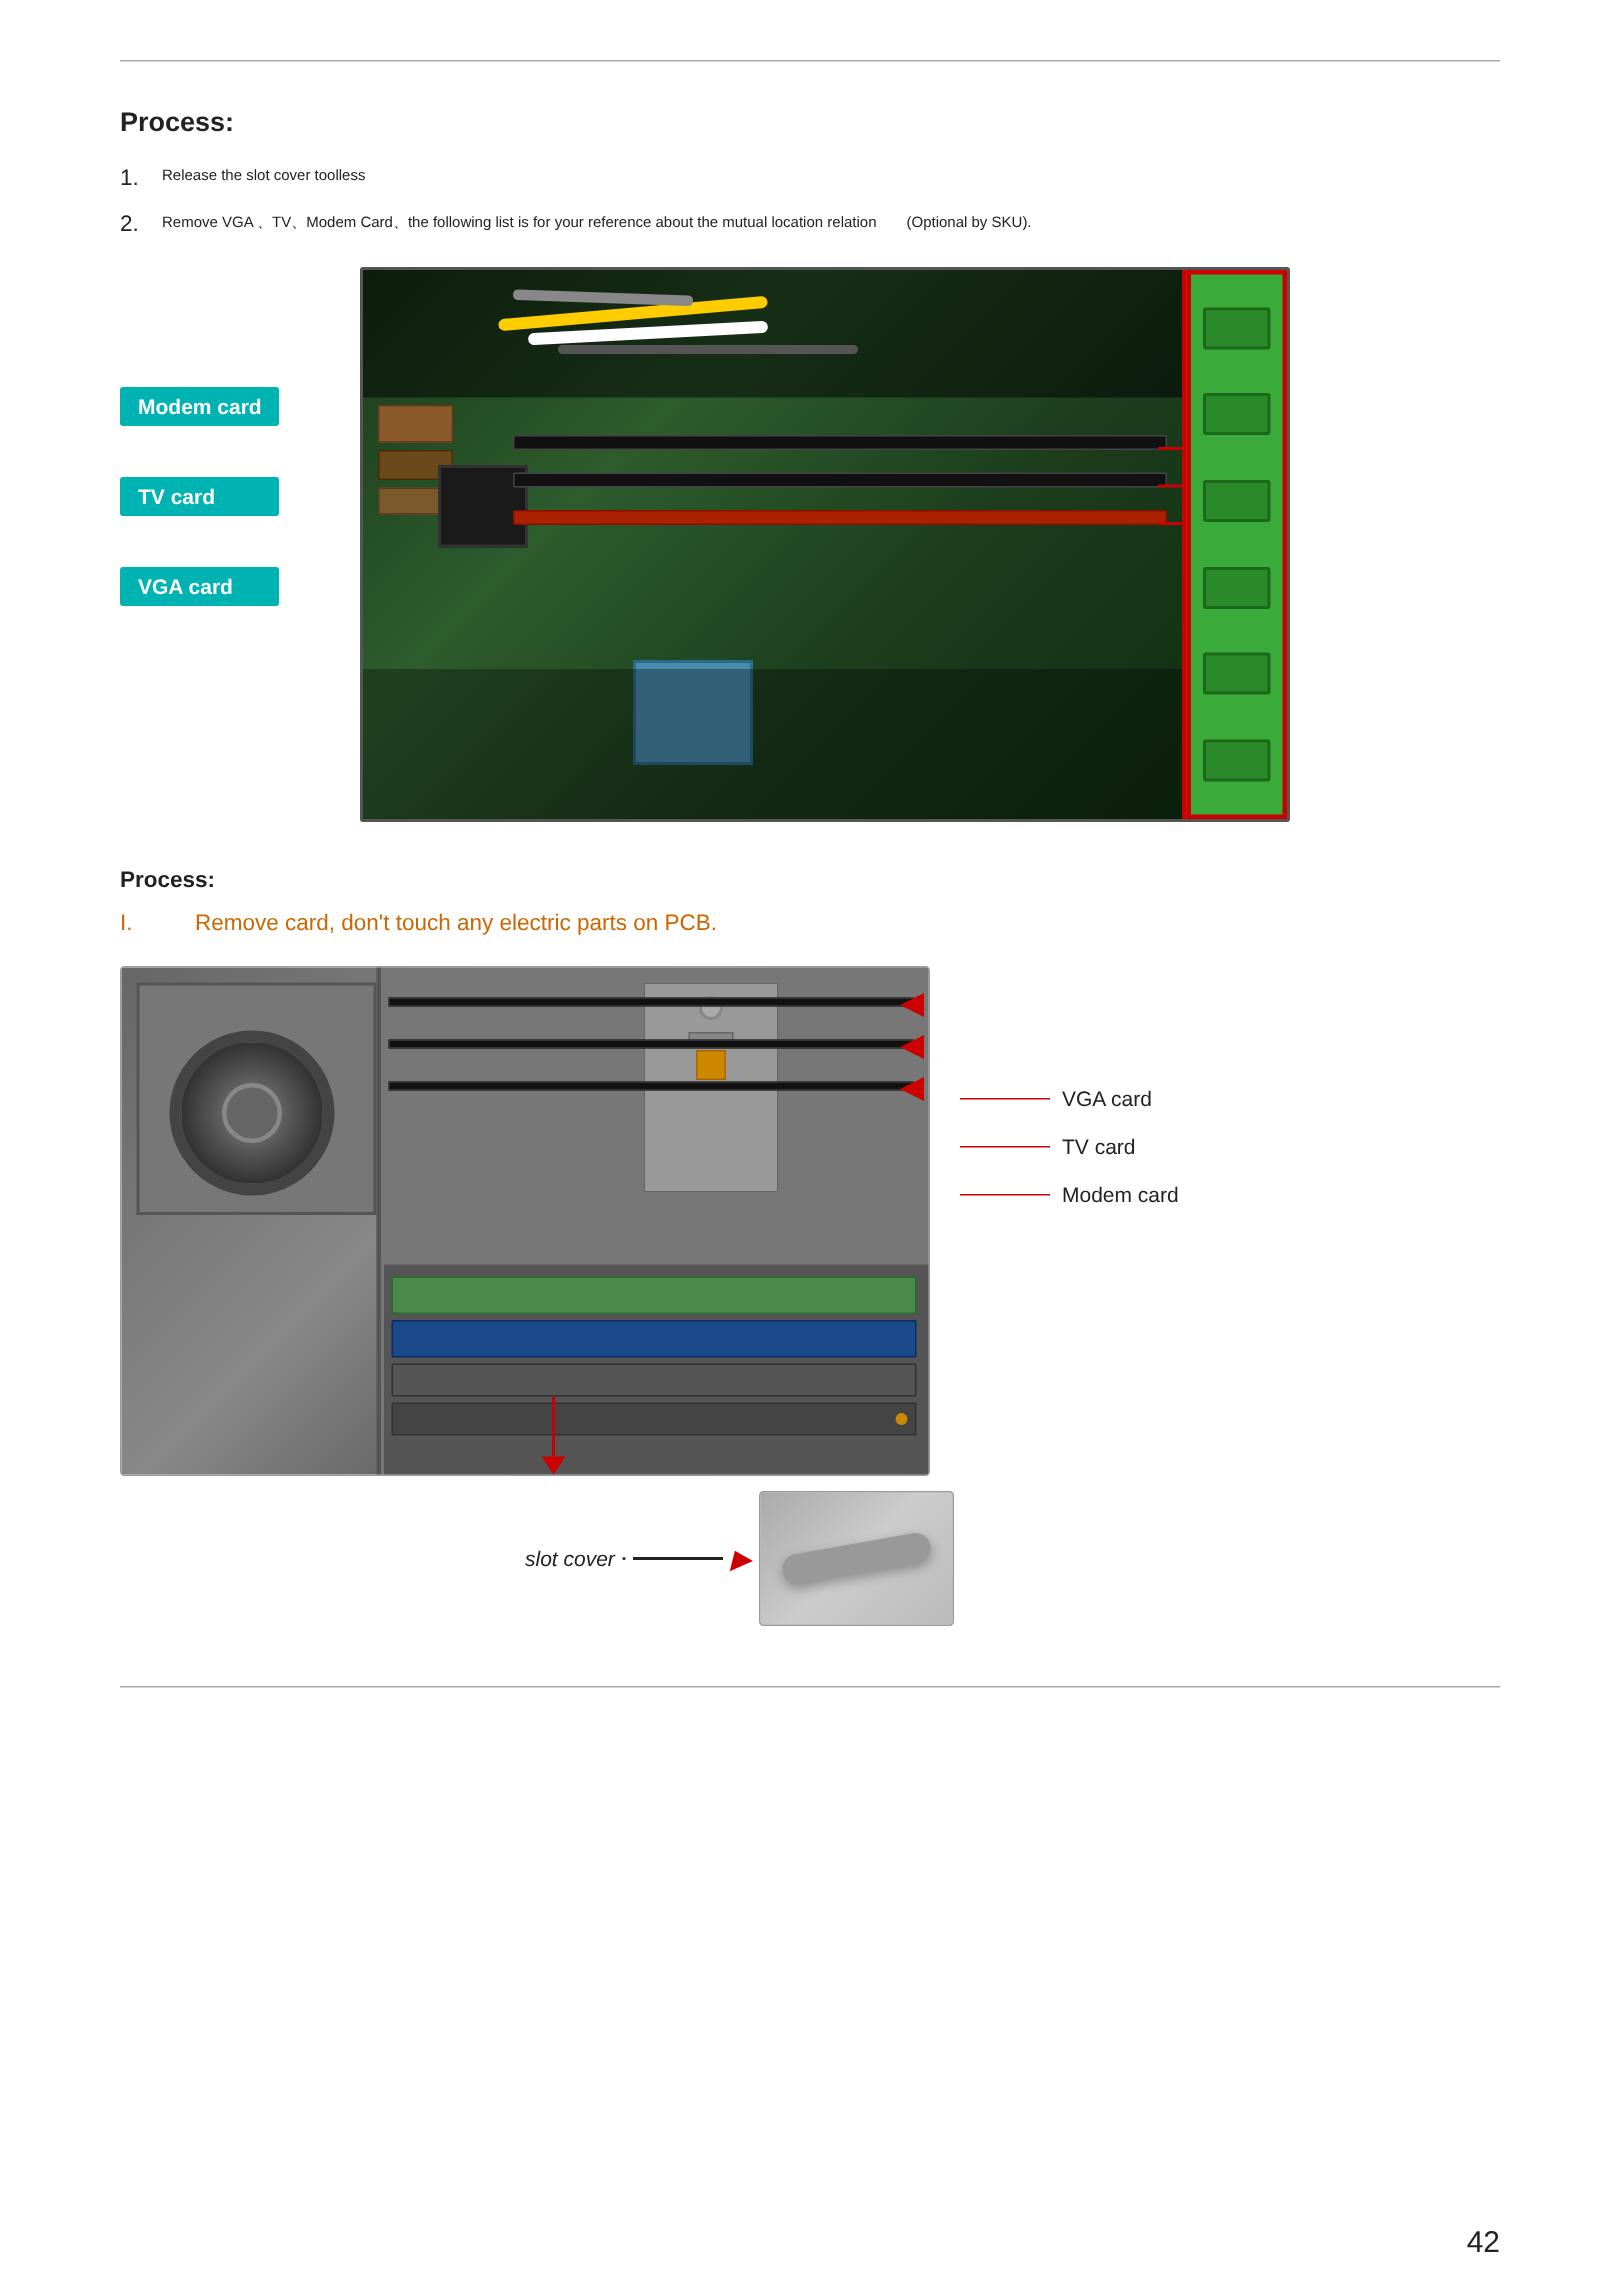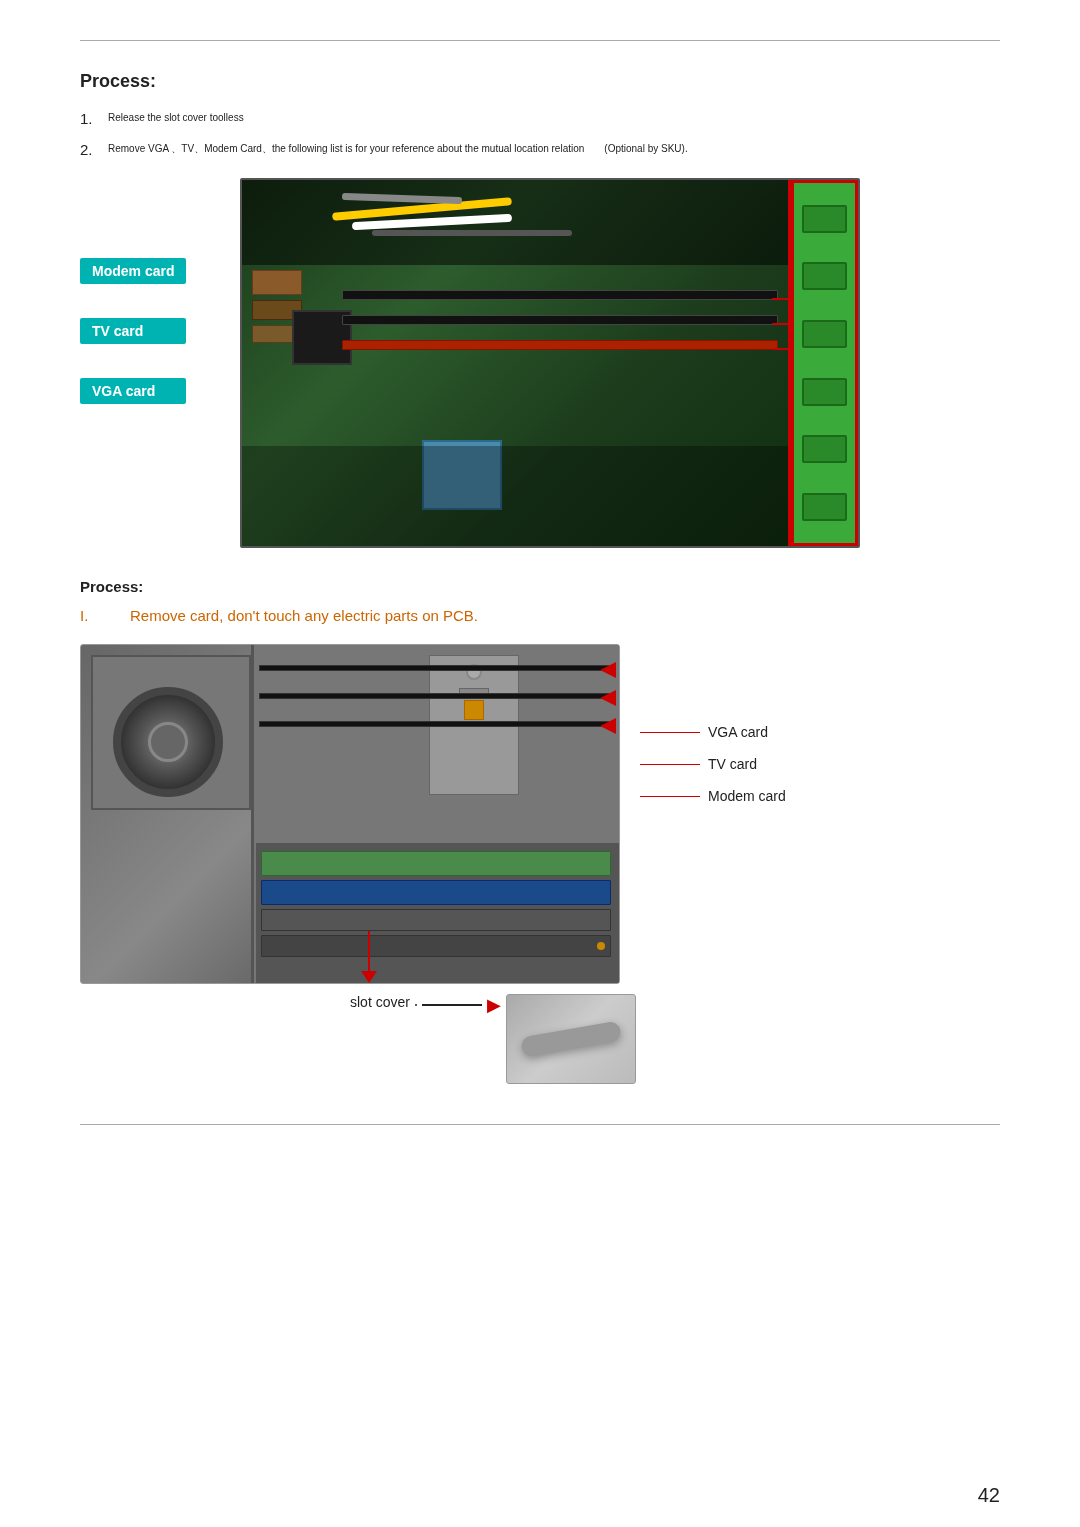--- a/index.html
+++ b/index.html
@@ -562,21 +562,21 @@
             <div class="case-label-line"></div>
             <span>TV card</span>
           </div>
           <div class="case-label-item">
             <div class="case-label-line"></div>
             <span>Modem card</span>
           </div>
         </div>
       </div>
 
-      <div style="display:flex;align-items:flex-start;margin-top:10px;margin-left:250px;gap:5px;">
+      <div style="display:flex;align-items:center;margin-top:10px;margin-left:250px;gap:5px;font-style:italic;">
         <span class="slot-cover-label">slot cover</span>
         <div style="display:flex;align-items:center;gap:5px;">
           <div style="width:2px;height:2px;background:#222;border-radius:50%;"></div>
           <div style="width:60px;height:2px;background:#222;"></div>
           <div class="slot-cover-arrow">▶</div>
         </div>
 
         <div class="slot-cover-img">
           <div class="slot-cover-inner"></div>
         </div>

